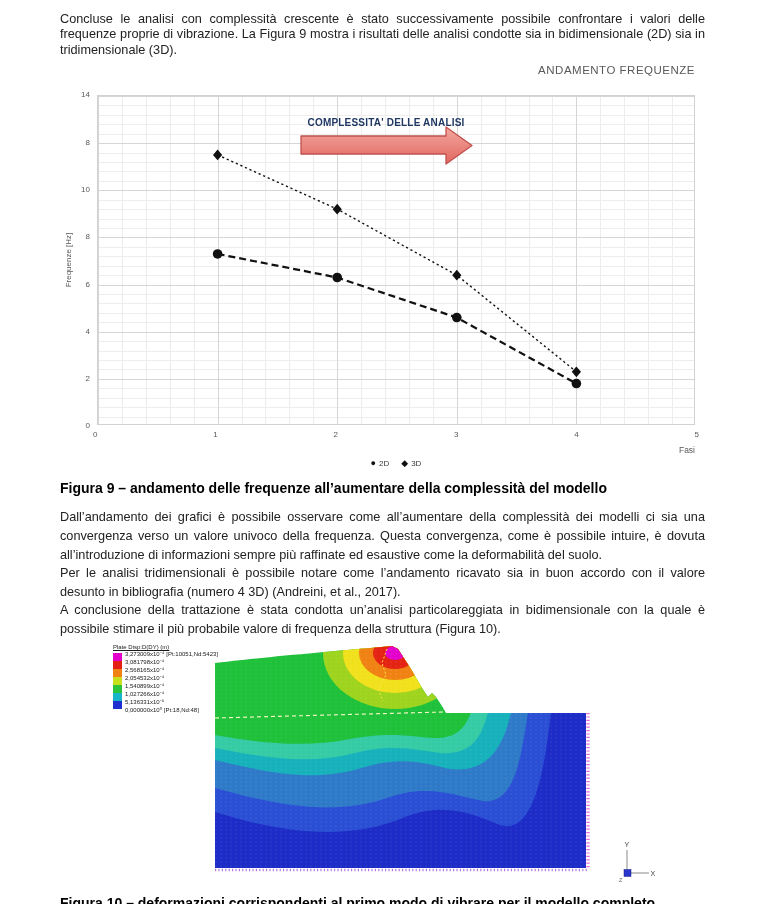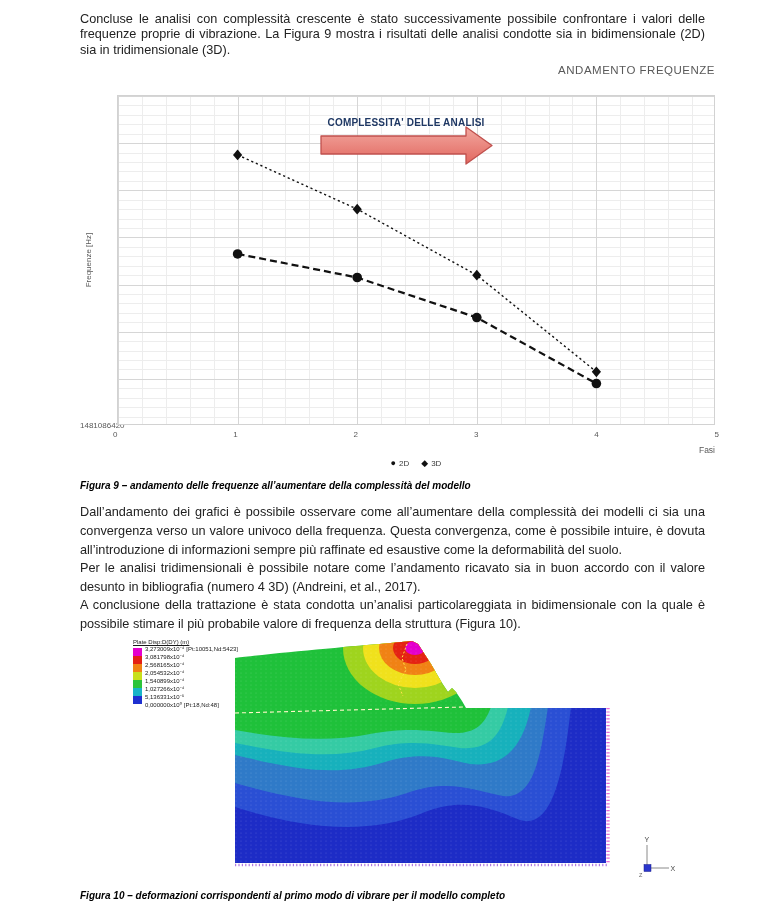--- a/index.html
+++ b/index.html
@@ -1,25 +1,25 @@
 <!DOCTYPE html>
 <html><head>
 <meta charset="utf-8">
 <style>
   * { margin:0; padding:0; box-sizing:border-box; }
   html,body { background:#ffffff; }
   .page {
     position:relative; width:763px; height:904px; background:#ffffff;
-    padding:12px 58px 0 80px; overflow:hidden;
+    padding:12px 58px 0 60px; overflow:hidden;
     font-family:"Liberation Sans", sans-serif; color:#1f1f1f;
   }
   .para { font-size:12.7px; text-align:justify; color:#222; }
   .para.intro { line-height:1.22; margin-bottom:4px; }
   .para.body { line-height:1.46; }
-  .caption { font-size:10px; font-weight:bold; color:#000;font-style:italic; }
+  .caption { font-size:14px; font-weight:bold; color:#000; }
   .caption.fig9 { margin-top:10px; margin-bottom:12px; }
   .caption.fig10 { margin-top:7px; }
 
   
   .chart-block { position:relative; height:408px; }
   .chart-title {
     position:absolute; left:37px; top:2px; width:598px; text-align:right;
     font-size:11.5px; letter-spacing:0.5px; color:#595959;
   }
   .plot {
@@ -32,21 +32,21 @@
       repeating-linear-gradient(to bottom, #ededed, #ededed 1px, transparent 1px, transparent 9.43px);
     text-decoration: underline;
   }
   .plot svg { position:absolute; left:0; top:0; }
   .arrow-label {
     position:absolute; left:198px; top:21px; width:180px; text-align:center;
     font-size:10px; font-weight:bold; color:#1f3864; letter-spacing:0.2px;
   }
   .yticks {
     position:absolute; left:0; top:28px; width:30px; height:340px;
-    display:flex; flex-direction:row; justify-content:space-between;
+    display:flex; flex-direction:column; justify-content:space-between;
     align-items:flex-end; font-size:8px; color:#595959;
   }
   .xticks {
     position:absolute; left:33px; top:368px; width:606px;
     display:flex; justify-content:space-between; font-size:8px; color:#595959;
   }
   .ylab {
     position:absolute; left:8px; top:198px; transform:translate(-50%,-50%) rotate(-90deg);
     white-space:nowrap; font-size:8px; color:#595959;
   }

